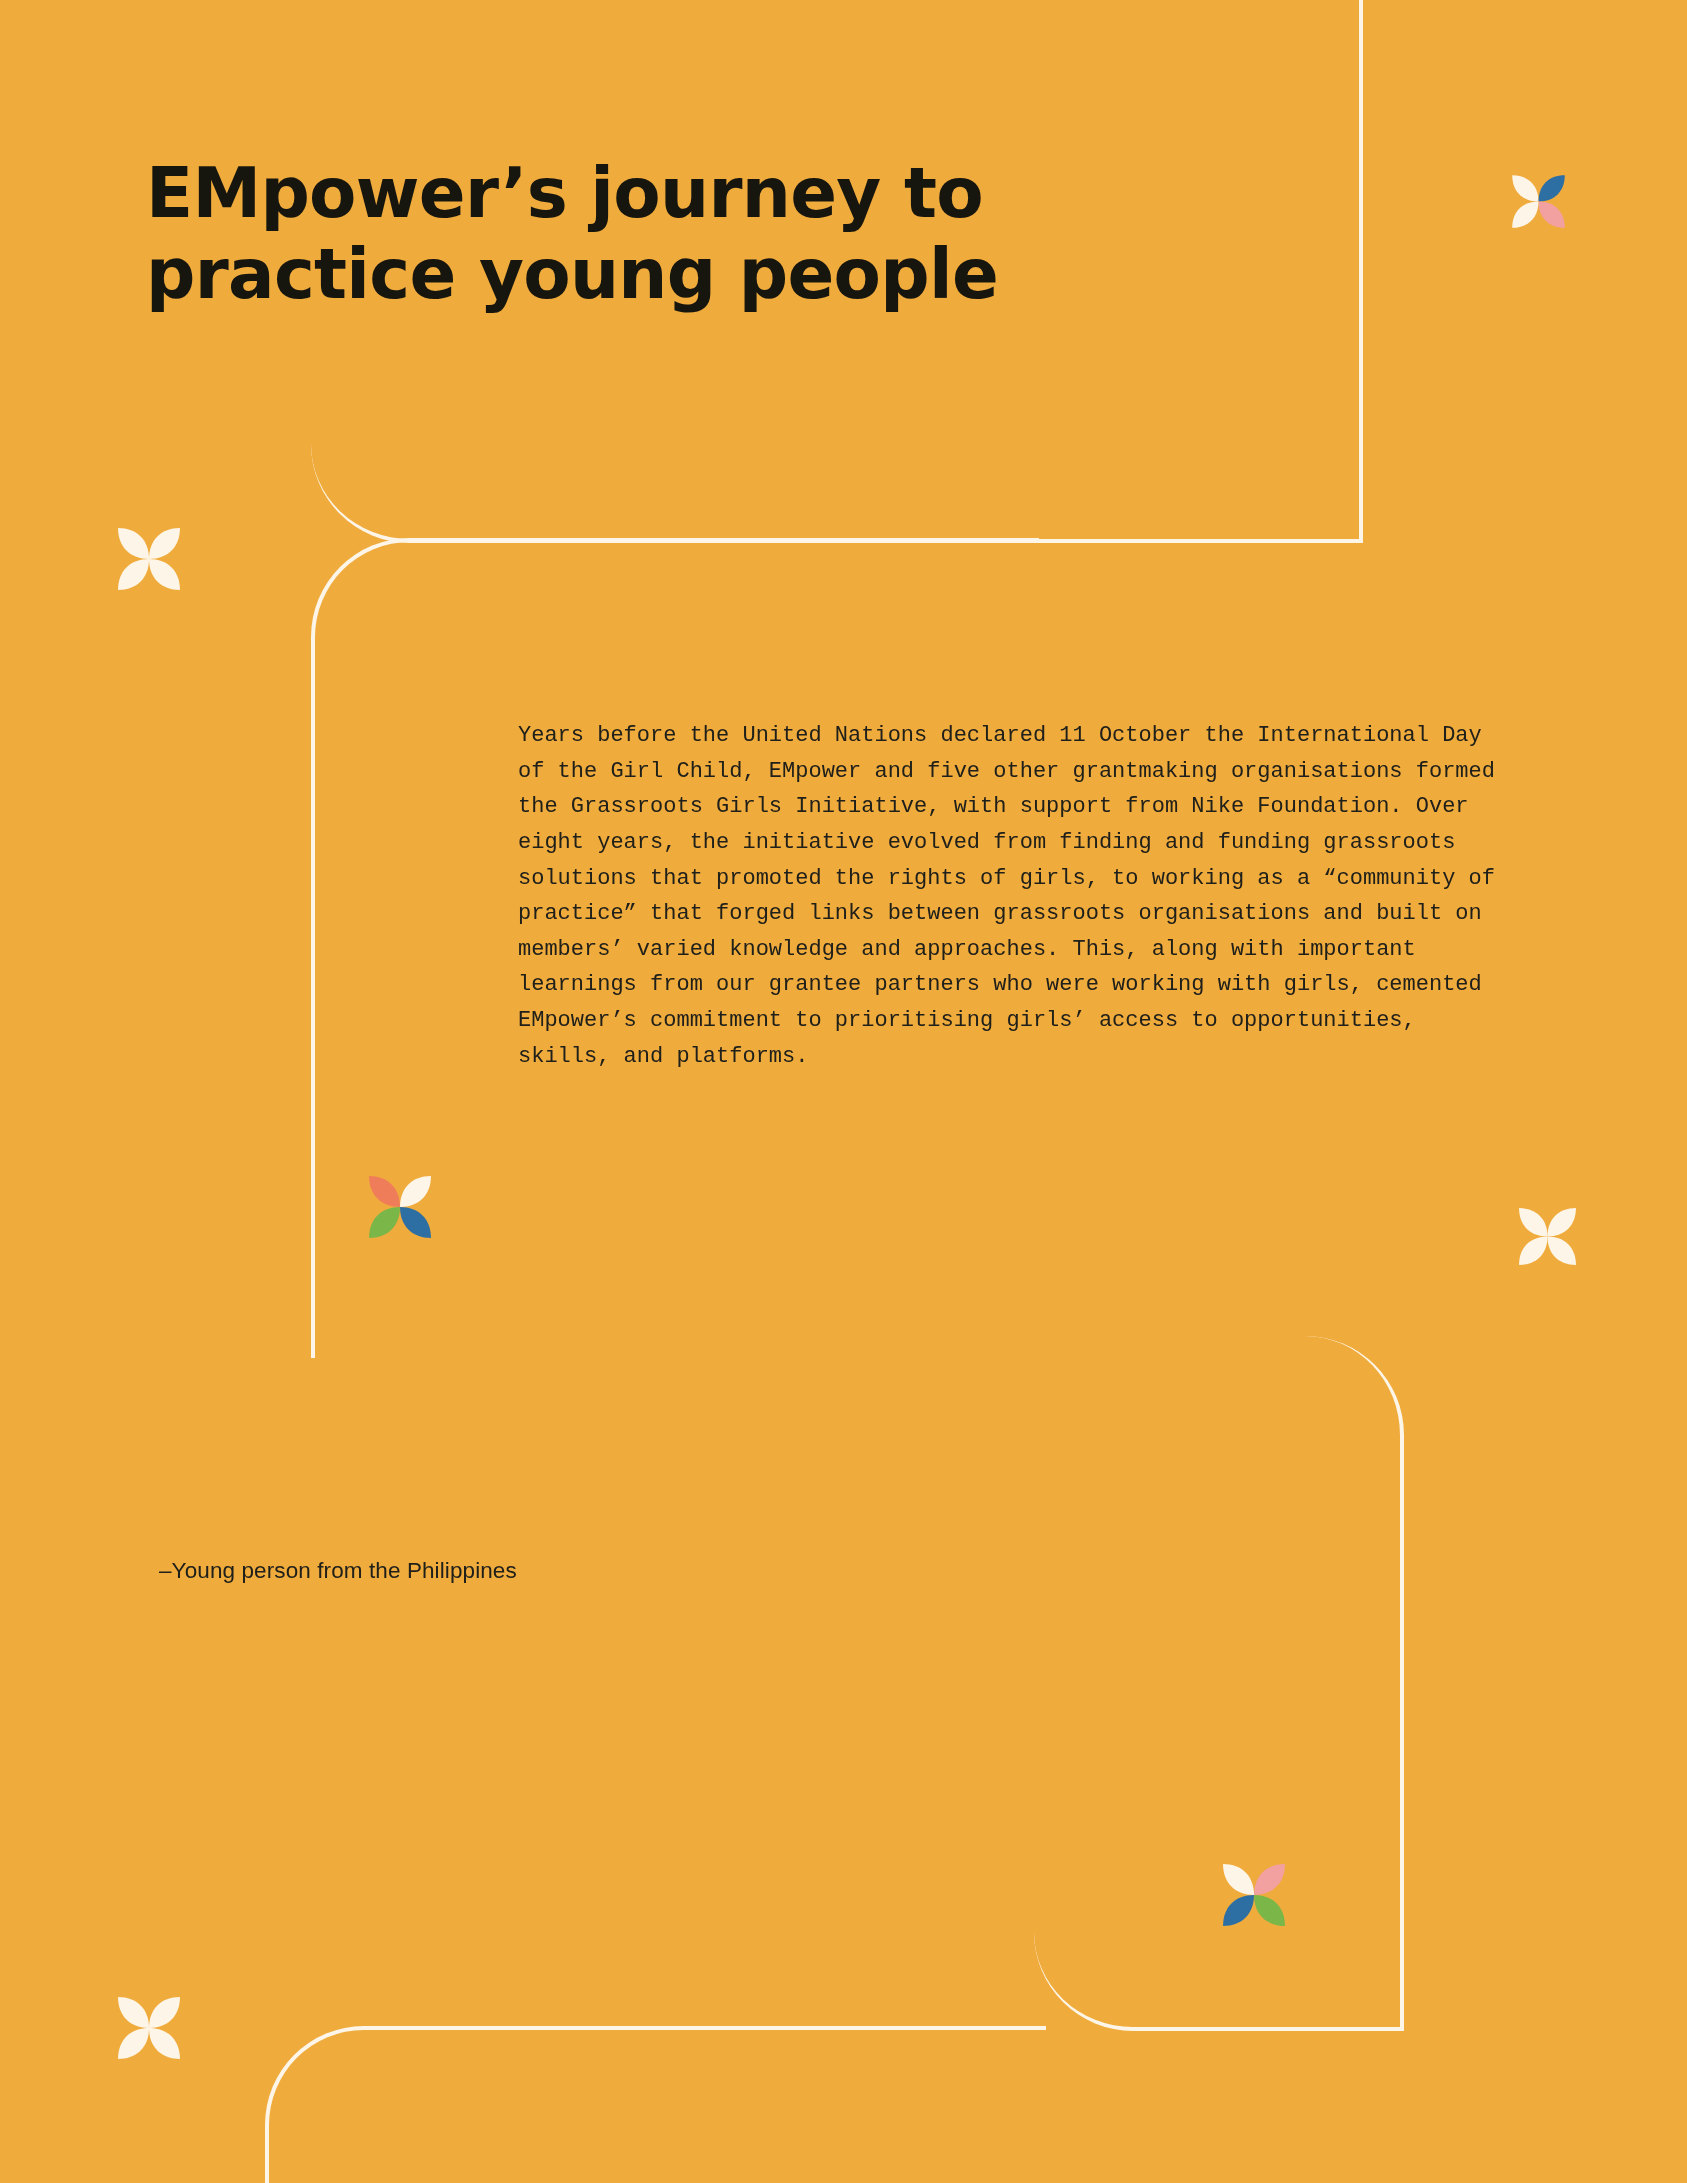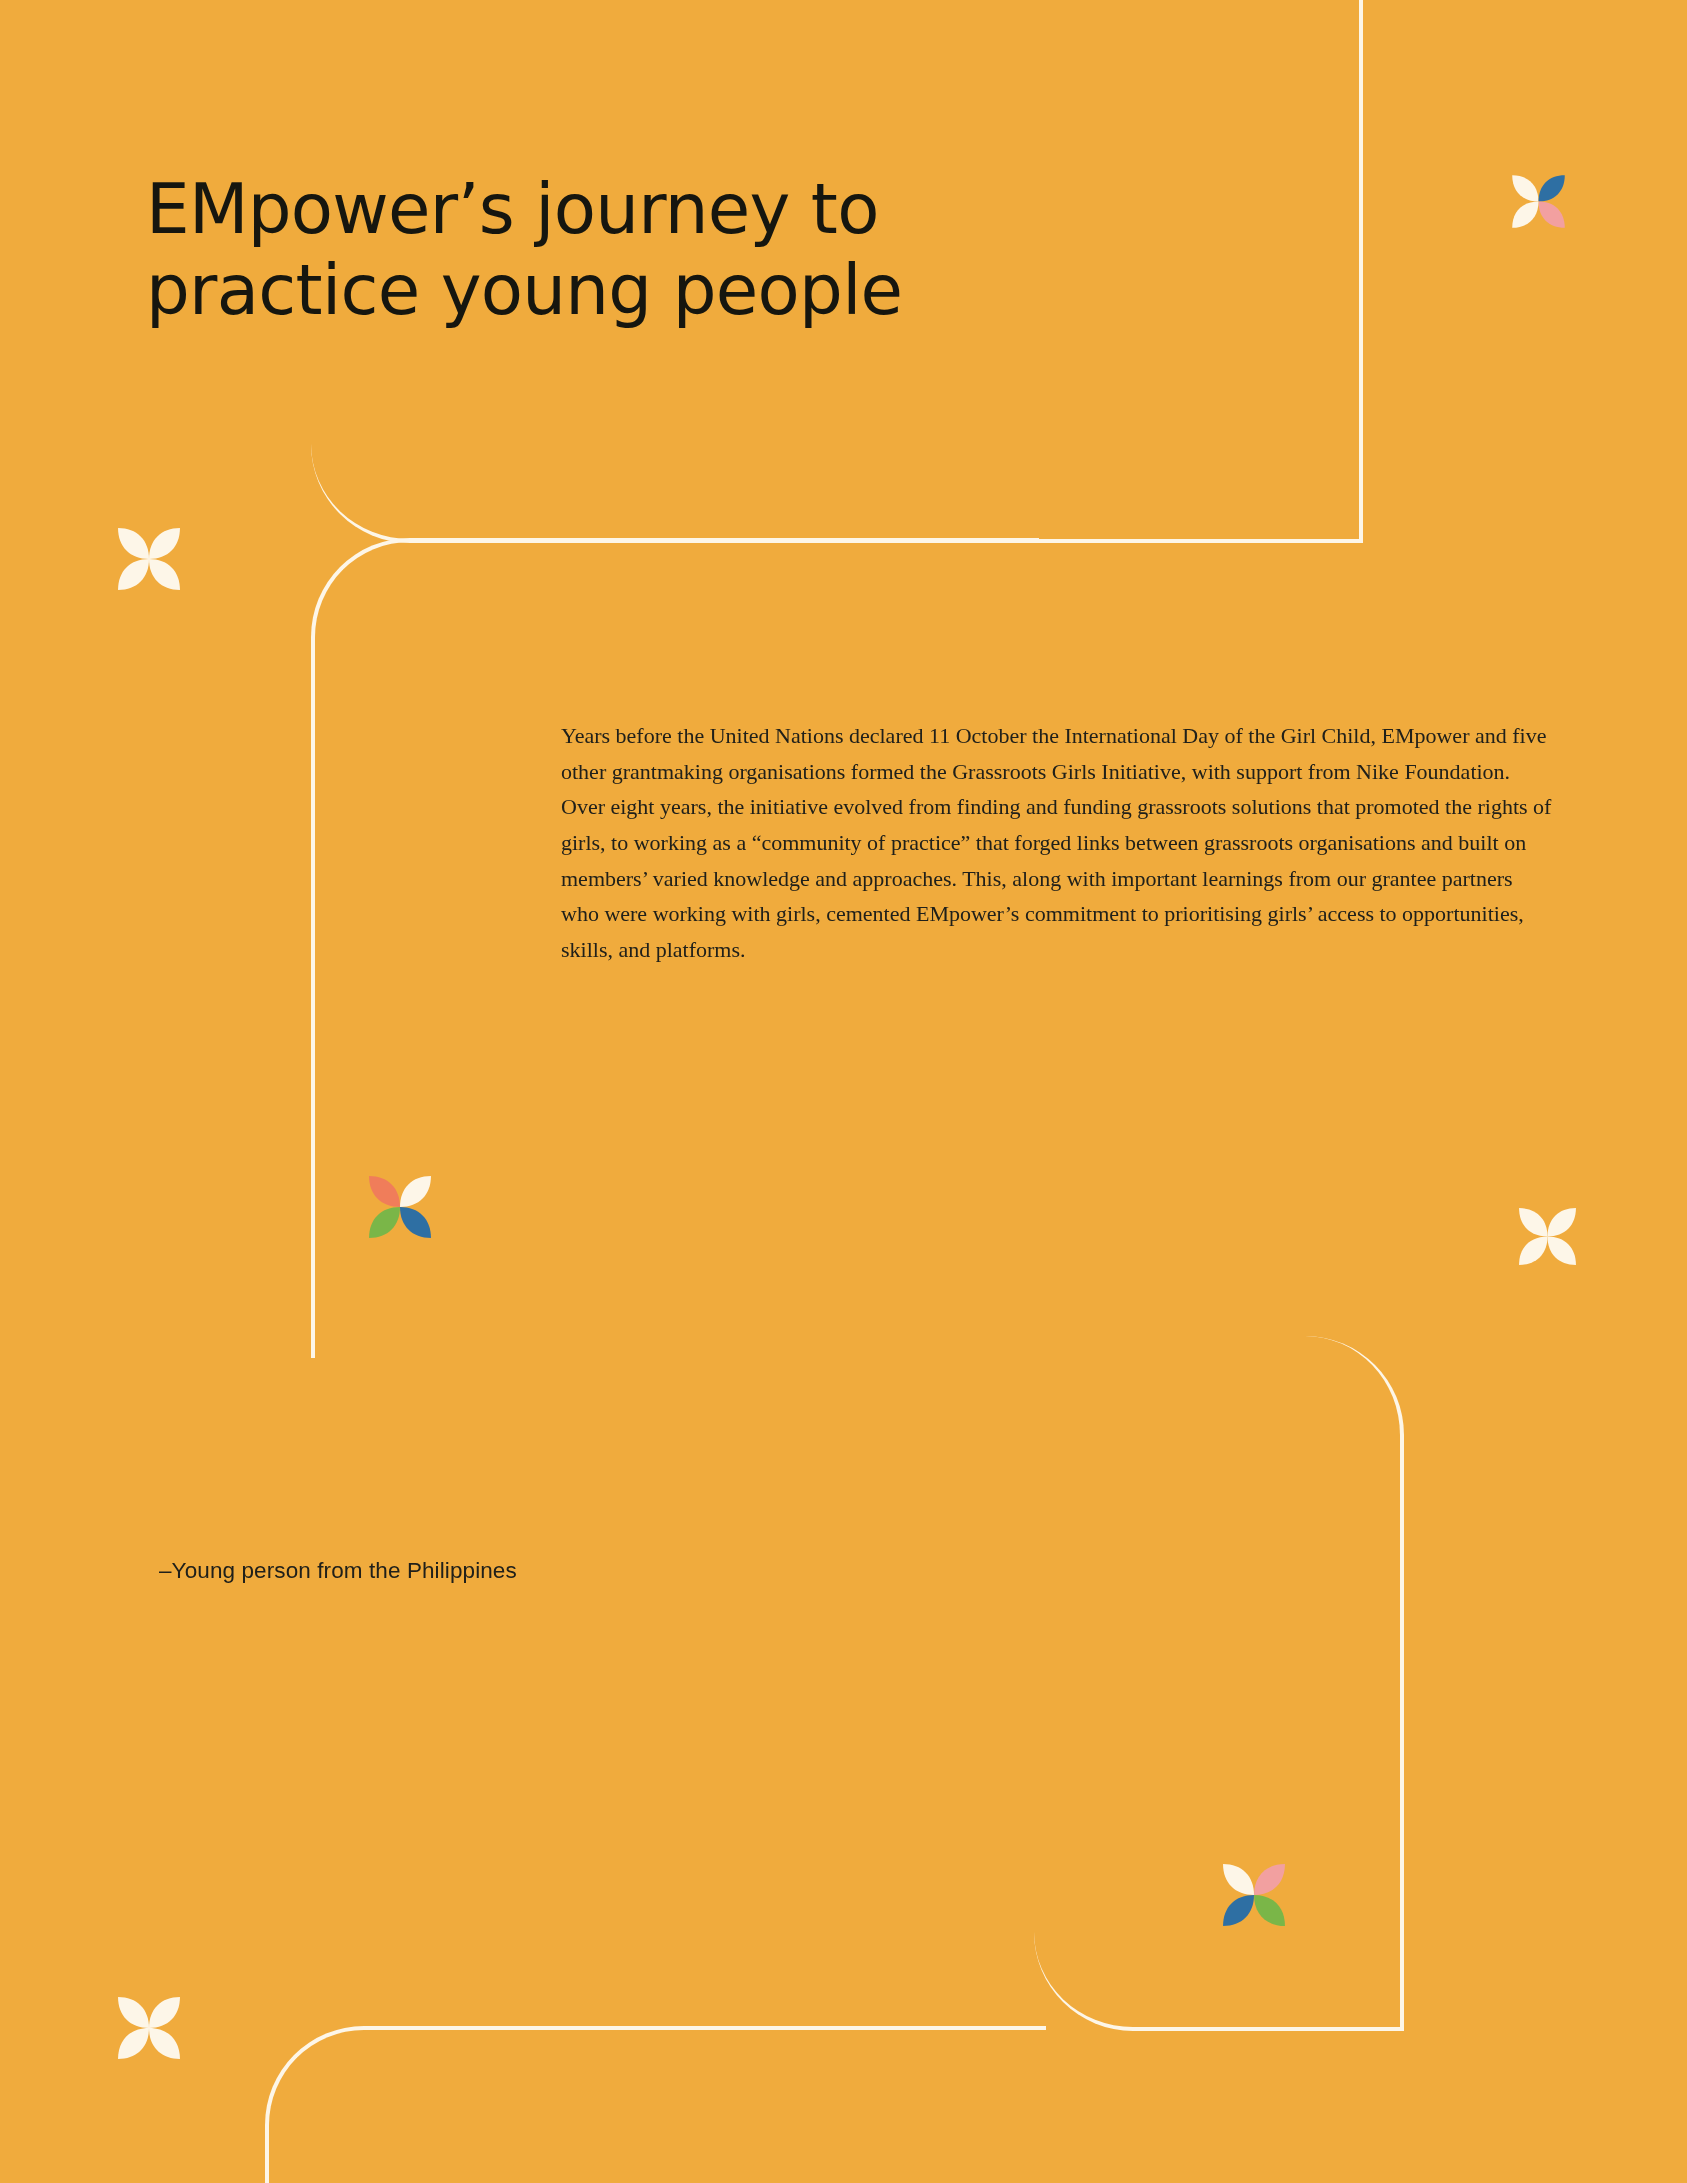--- a/index.html
+++ b/index.html
@@ -74,25 +74,25 @@
   .pinwheel {
     position: absolute;
     pointer-events: none;
   }
   .pinwheel svg { display: block; }
 
   
   .headline {
     position: absolute;
     left: 146px;
-    top: 169px;
+    top: 153px;
     width: 1125px;
     color: #16160f;
     font-family: "DejaVu Sans", sans-serif;
-    font-weight: normal;
+    font-weight: bold;
     font-size: 69px;
     line-height: 1.17;
     letter-spacing: -0.7px;
   }
 
   .year-block {
     position: absolute;
     left: 518px;
     top: 718px;
     width: 1006px;
@@ -100,25 +100,24 @@
   .year {
     color: #16160f;
     font-family: "DejaVu Sans", sans-serif;
     font-weight: bold;
     font-size: 30px;
     letter-spacing: 0.3px;
     margin-bottom: 24px;
   }
   .body-copy {
     color: #20201a;
-    font-family: Liberation Serif, serif;
+    font-family: Liberation Mono, monospace;
     font-size: 22px;
     line-height: 1.62;
     width: 992px;
-    margin-left: 43px;
   }
 
   .quote-block {
     position: absolute;
     left: 159px;
     top: 1508px;
     width: 1059px;
   }
   .quote {
     color: #16160f;

